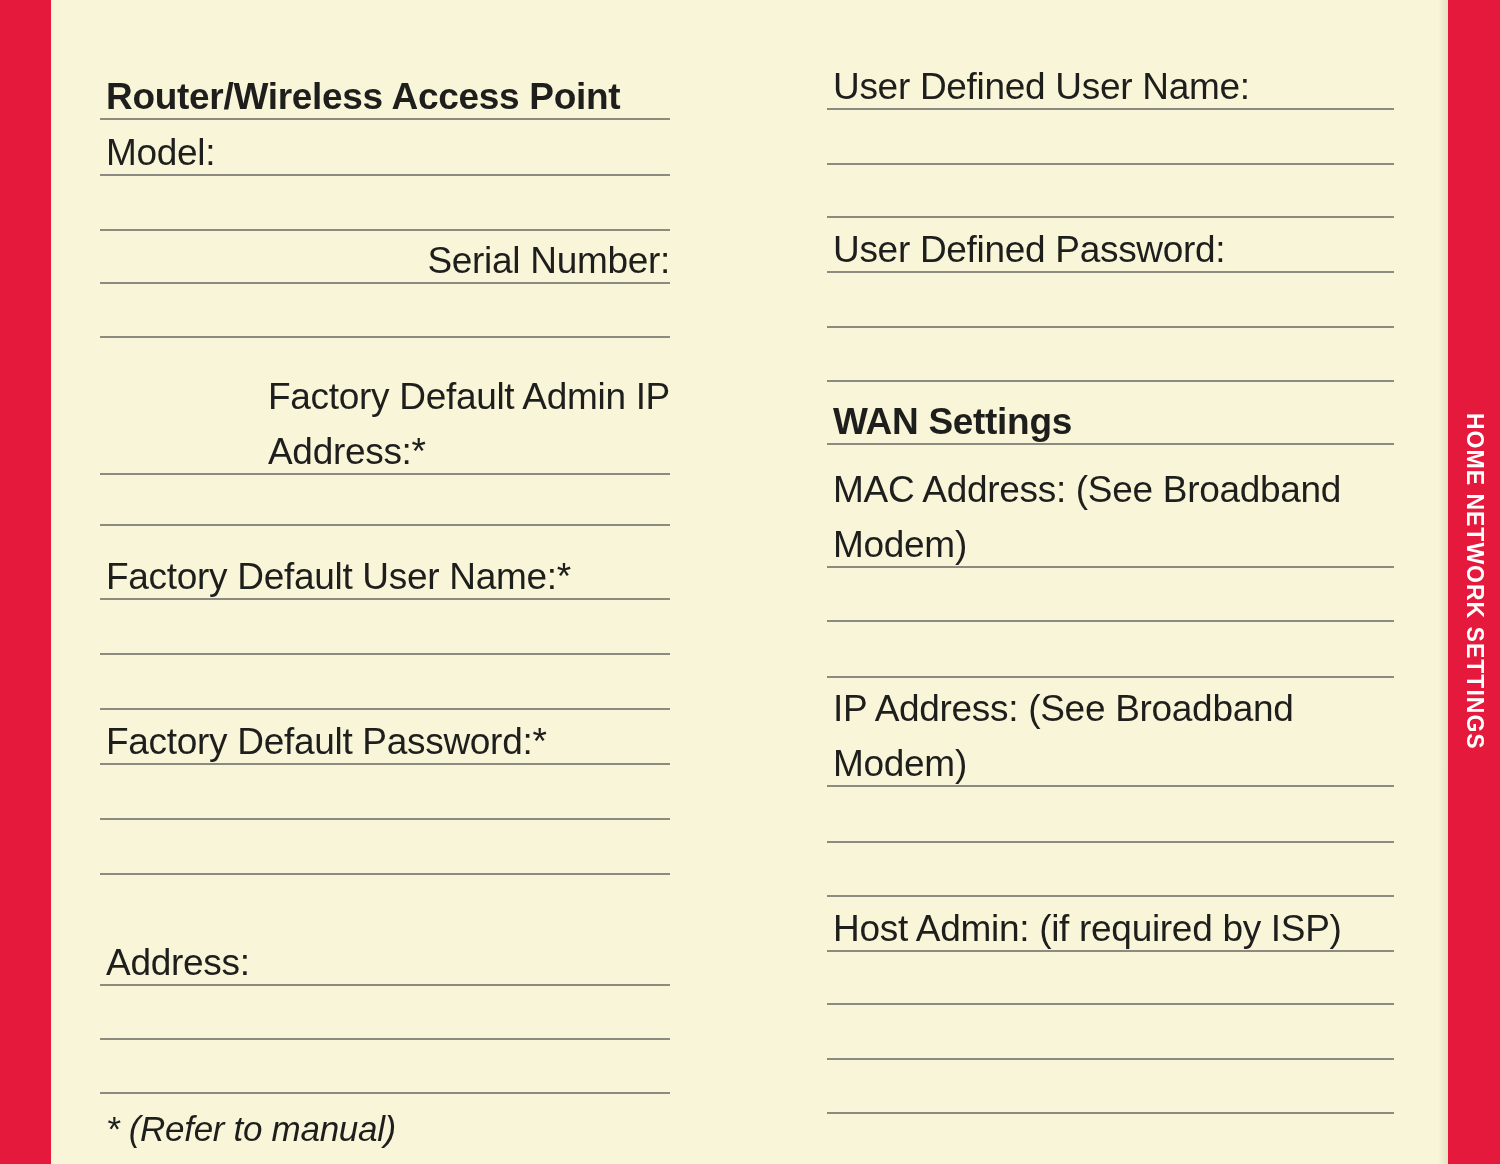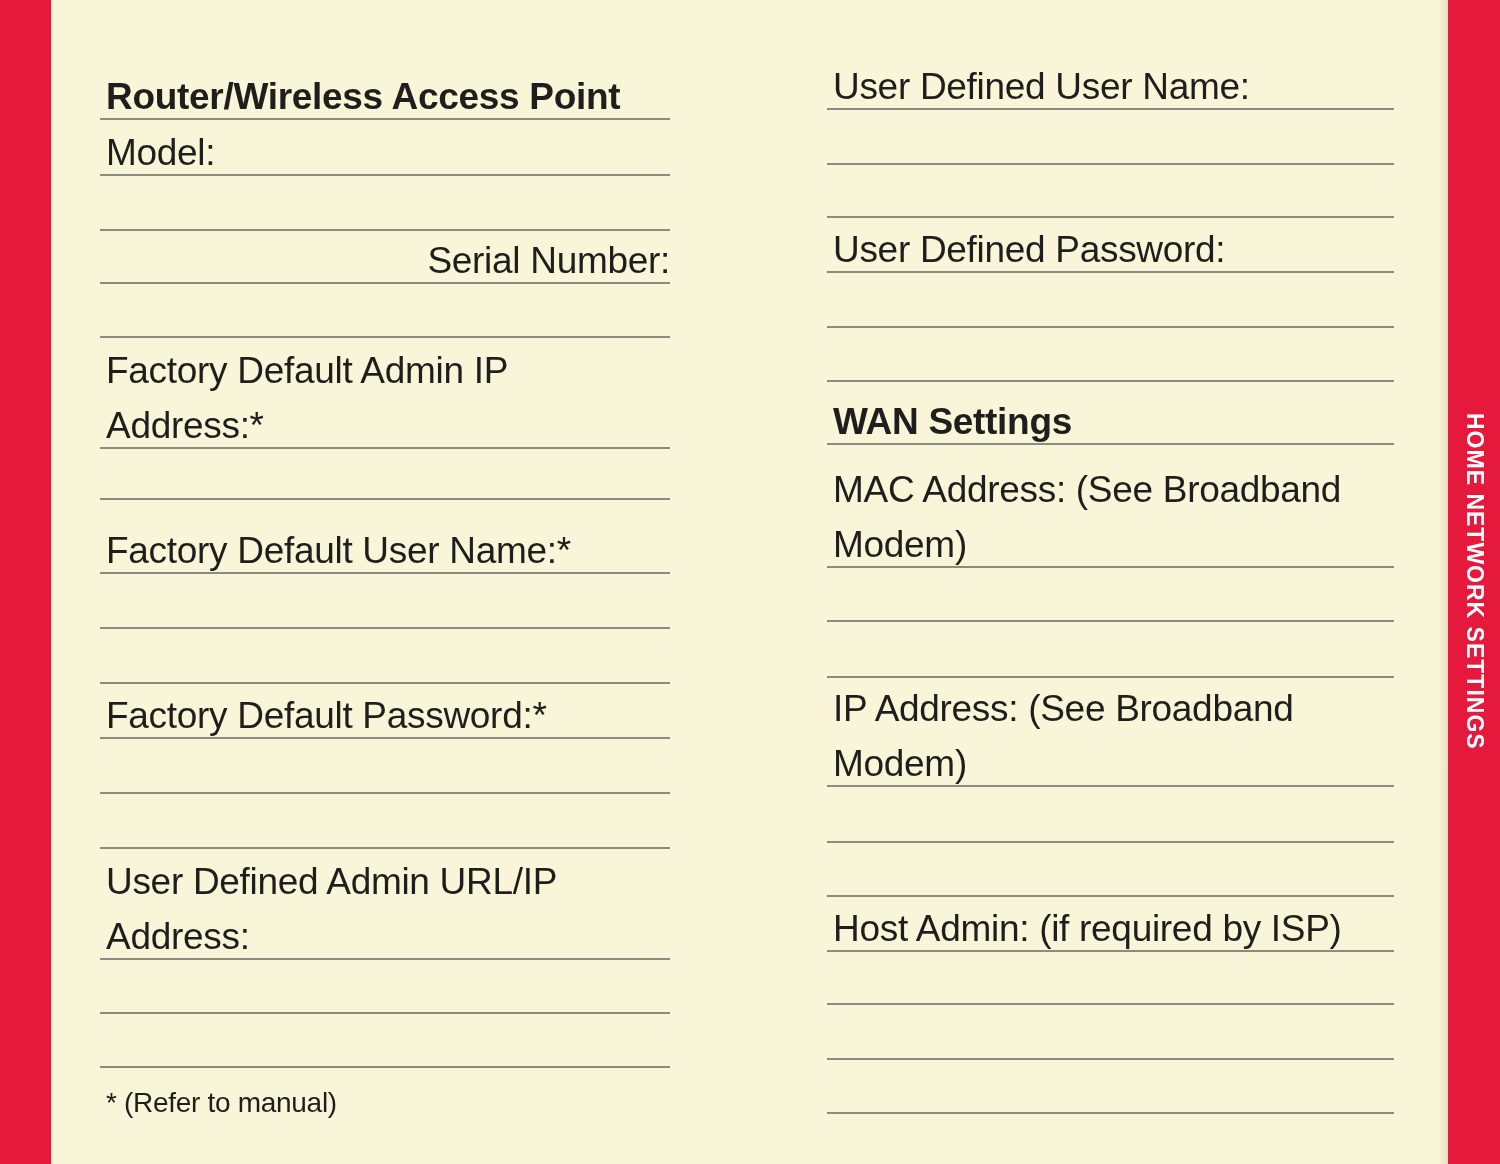--- a/index.html
+++ b/index.html
@@ -29,21 +29,21 @@
     display:flex; flex-direction:column; justify-content:flex-end;
   }
   .row-footnote { border-bottom:none; justify-content:flex-start; padding-top:14px; }
   .row-lines { margin-bottom:-6px; }
   .row-footnote .row-lines { margin-bottom:0; }
   .line {
     line-height:55px; font-size:37px; letter-spacing:-0.3px;
     color:#1e1e1c; padding-left:6px; white-space:nowrap;
   }
   .row-heading .line { font-weight:bold; }
-  .row-footnote .line { font-size:28px; line-height:42px; }
+  .row-footnote .line { font-style:italic; font-size:35px; line-height:42px; }
 </style>
 </head>
 <body>
 
 <div class="page">
   <div class="strip strip-left"></div>
   <div class="edge-shadow"></div>
   <div class="strip strip-right">
     <div class="side-tab-label">HOME NETWORK SETTINGS</div>
   </div>
@@ -58,21 +58,21 @@
           <div class="line">Model:</div>
         </div>
       </div>
       <div class="row row-empty" style="height: 55px;"></div>
       <div class="row row-label" style="height: 53px; text-align: right;">
         <div class="row-lines">
           <div class="line">Serial Number:</div>
         </div>
       </div>
       <div class="row row-empty" style="height: 54px;"></div>
-      <div class="row row-label" style="height: 111px;">
+      <div class="row row-label" style="height: 137px; align-items: flex-end;">
         <div class="row-lines">
           <div class="line">Factory Default Admin IP</div>
           <div class="line">Address:*</div>
         </div>
       </div>
       <div class="row row-empty" style="height: 51px;"></div>
       <div class="row row-label" style="height: 74px;">
         <div class="row-lines">
           <div class="line">Factory Default User Name:*</div>
         </div>
@@ -81,21 +81,20 @@
       <div class="row row-empty" style="height: 55px;"></div>
       <div class="row row-label" style="height: 55px;">
         <div class="row-lines">
           <div class="line">Factory Default Password:*</div>
         </div>
       </div>
       <div class="row row-empty" style="height: 55px;"></div>
       <div class="row row-empty" style="height: 55px;"></div>
       <div class="row row-label" style="height: 111px;">
         <div class="row-lines">
-          <div class="line">User Defined Admin URL/IP</div>
           <div class="line">Address:</div>
         </div>
       </div>
       <div class="row row-empty" style="height: 54px;"></div>
       <div class="row row-empty" style="height: 54px;"></div>
       <div class="row row-footnote" style="height: 75px;">
         <div class="row-lines">
           <div class="line">* (Refer to manual)</div>
         </div>
       </div>

